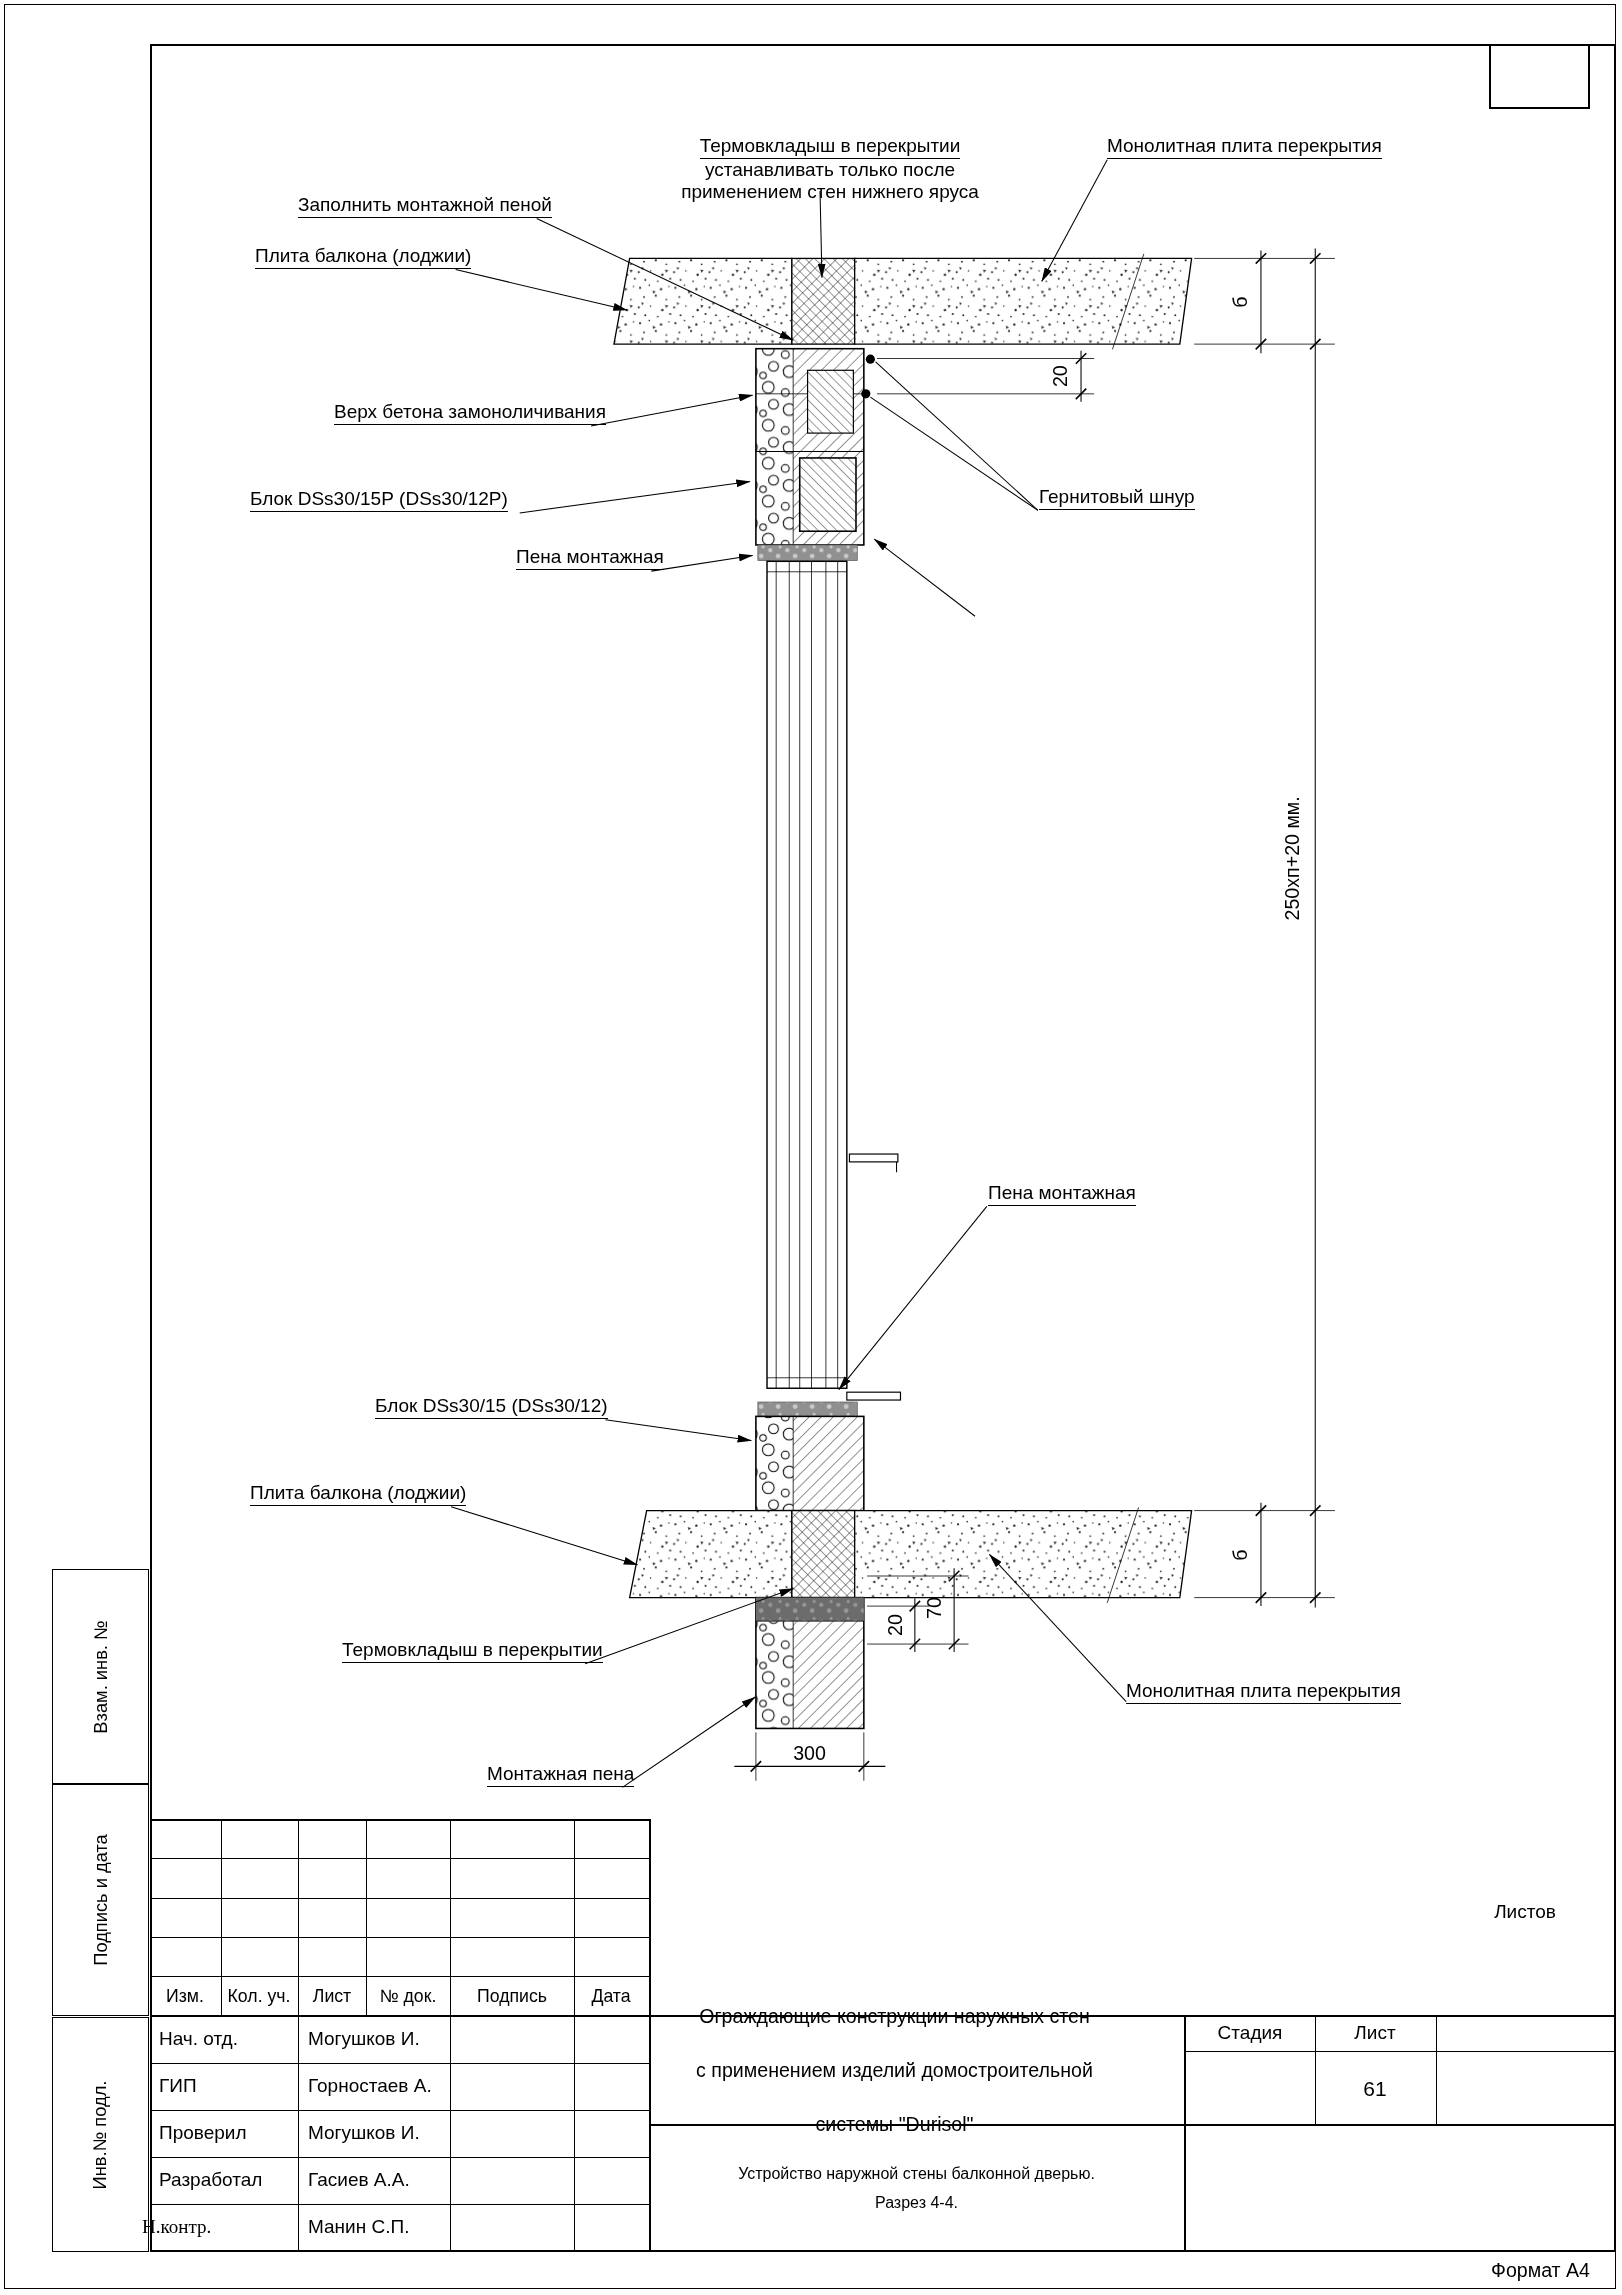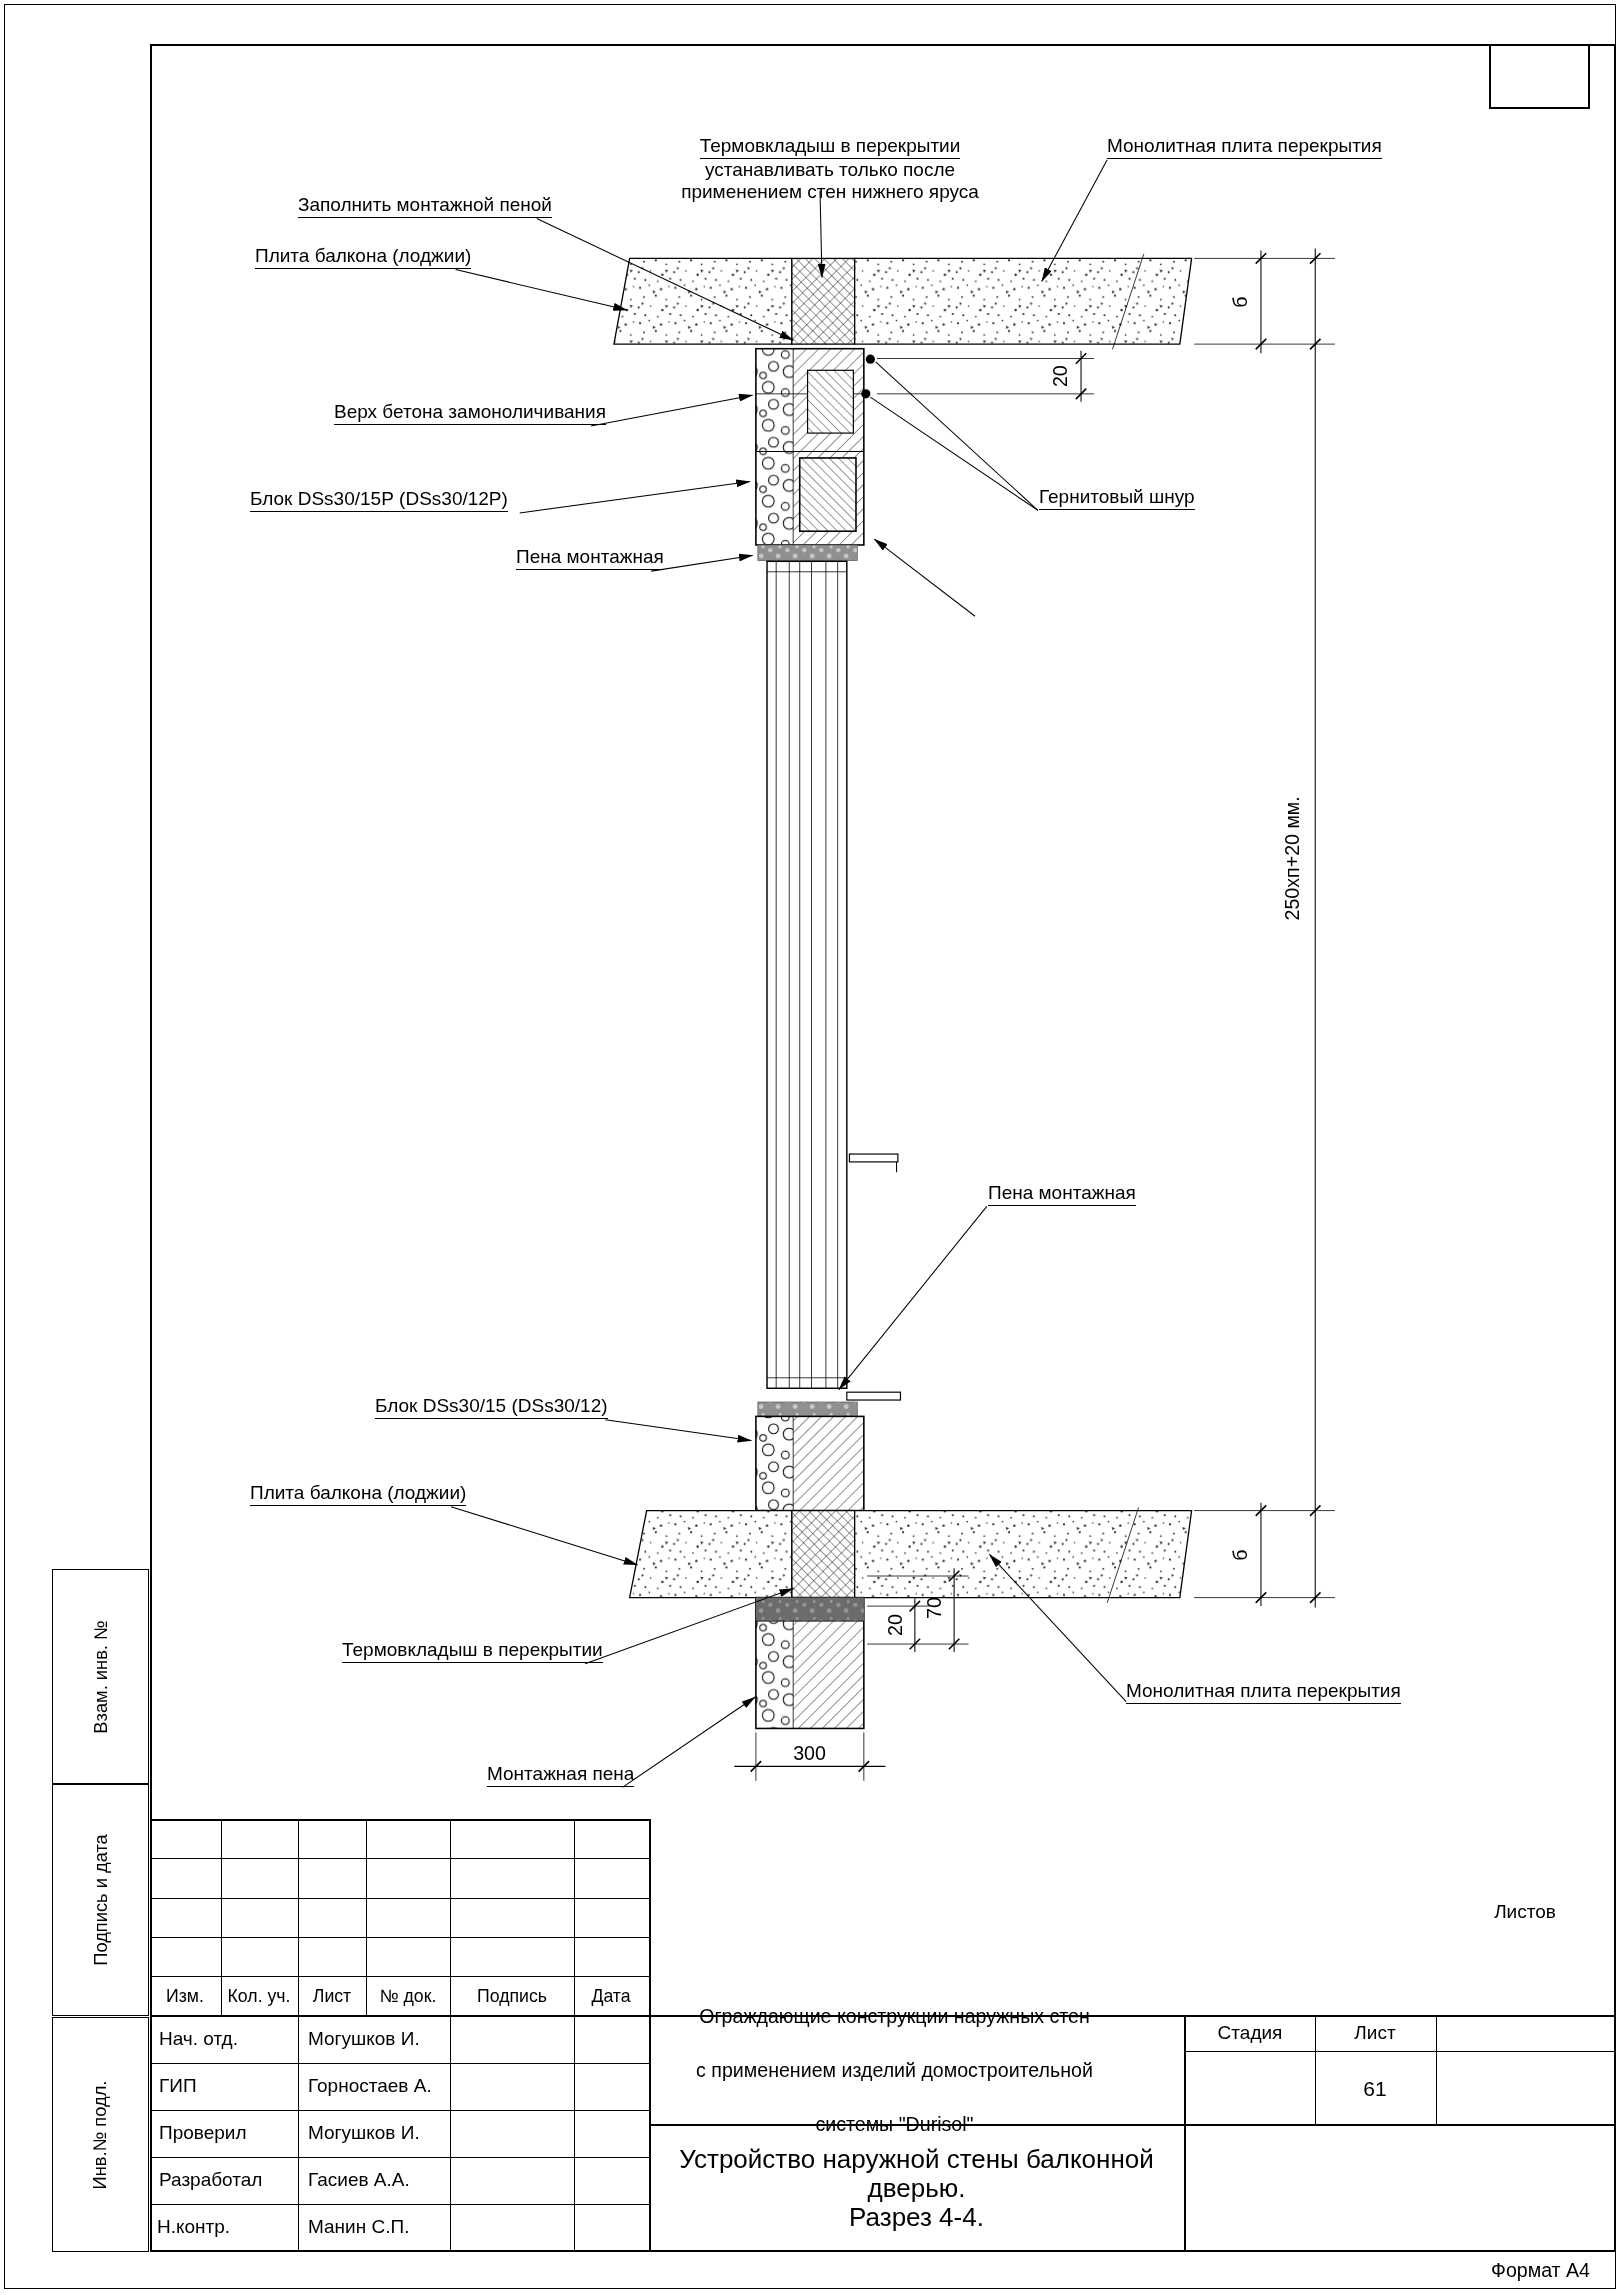--- a/index.html
+++ b/index.html
@@ -310,35 +310,35 @@
     <div class="cc" style="left:611px;top:1996px;">Дата</div>
 
     <div class="lt" style="left:159px;top:2039px;">Нач. отд.</div>
     <div class="lt" style="left:308px;top:2039px;">Могушков И.</div>
     <div class="lt" style="left:159px;top:2086px;">ГИП</div>
     <div class="lt" style="left:308px;top:2086px;">Горностаев А.</div>
     <div class="lt" style="left:159px;top: 2133px;">Проверил</div>
     <div class="lt" style="left:308px;top:2133px;">Могушков И.</div>
     <div class="lt" style="left:159px;top:2180px;">Разработал</div>
     <div class="lt" style="left:308px;top:2180px;">Гасиев А.А.</div>
-    <div class="lt" style="left:157px;top:2227px;">Н.контр.</div>
+    <div class="lt" style="left:142px;top:2227px;font-family:Liberation Serif, serif;">Н.контр.</div>
     <div class="lt" style="left:308px;top:2227px;">Манин С.П.</div>
 
     <div class="flexc" style="left:649px;top:2017px;width:491px;height:105px;font-size:19.6px;line-height:26px;gap:28px;">
       <span>Ограждающие конструкции наружных стен</span>
       <span>с применением изделий домостроительной</span>
       <span>системы "Durisol"</span>
     </div>
 
     <div class="cc" style="left:1250px;top:2033px;font-size:19px;">Стадия</div>
     <div class="cc" style="left:1375px;top:2033px;font-size:19px;">Лист</div>
     <div class="cc" style="left:1525px;top:1912px;font-size:19px;">Листов</div>
     <div class="cc" style="left:1375px;top:2089px;font-size:21px;">61</div>
 
-    <div class="flexc" style="left:649px;top:2126px;width:535px;height:124px;font-size:26px;line-height:29px;">
+    <div class="flexc" style="left:649px;top:2126px;width:535px;height:124px;font-size:16px;line-height:29px;">
       <span>Устройство наружной стены балконной дверью.</span>
       <span>Разрез 4-4.</span>
     </div>
   </div>
 
   <div class="abs" style="left:1341px;top:2259px;width:249px;text-align:right;font-size:19.6px;">Формат А4</div>
 
 </div>
 
 

